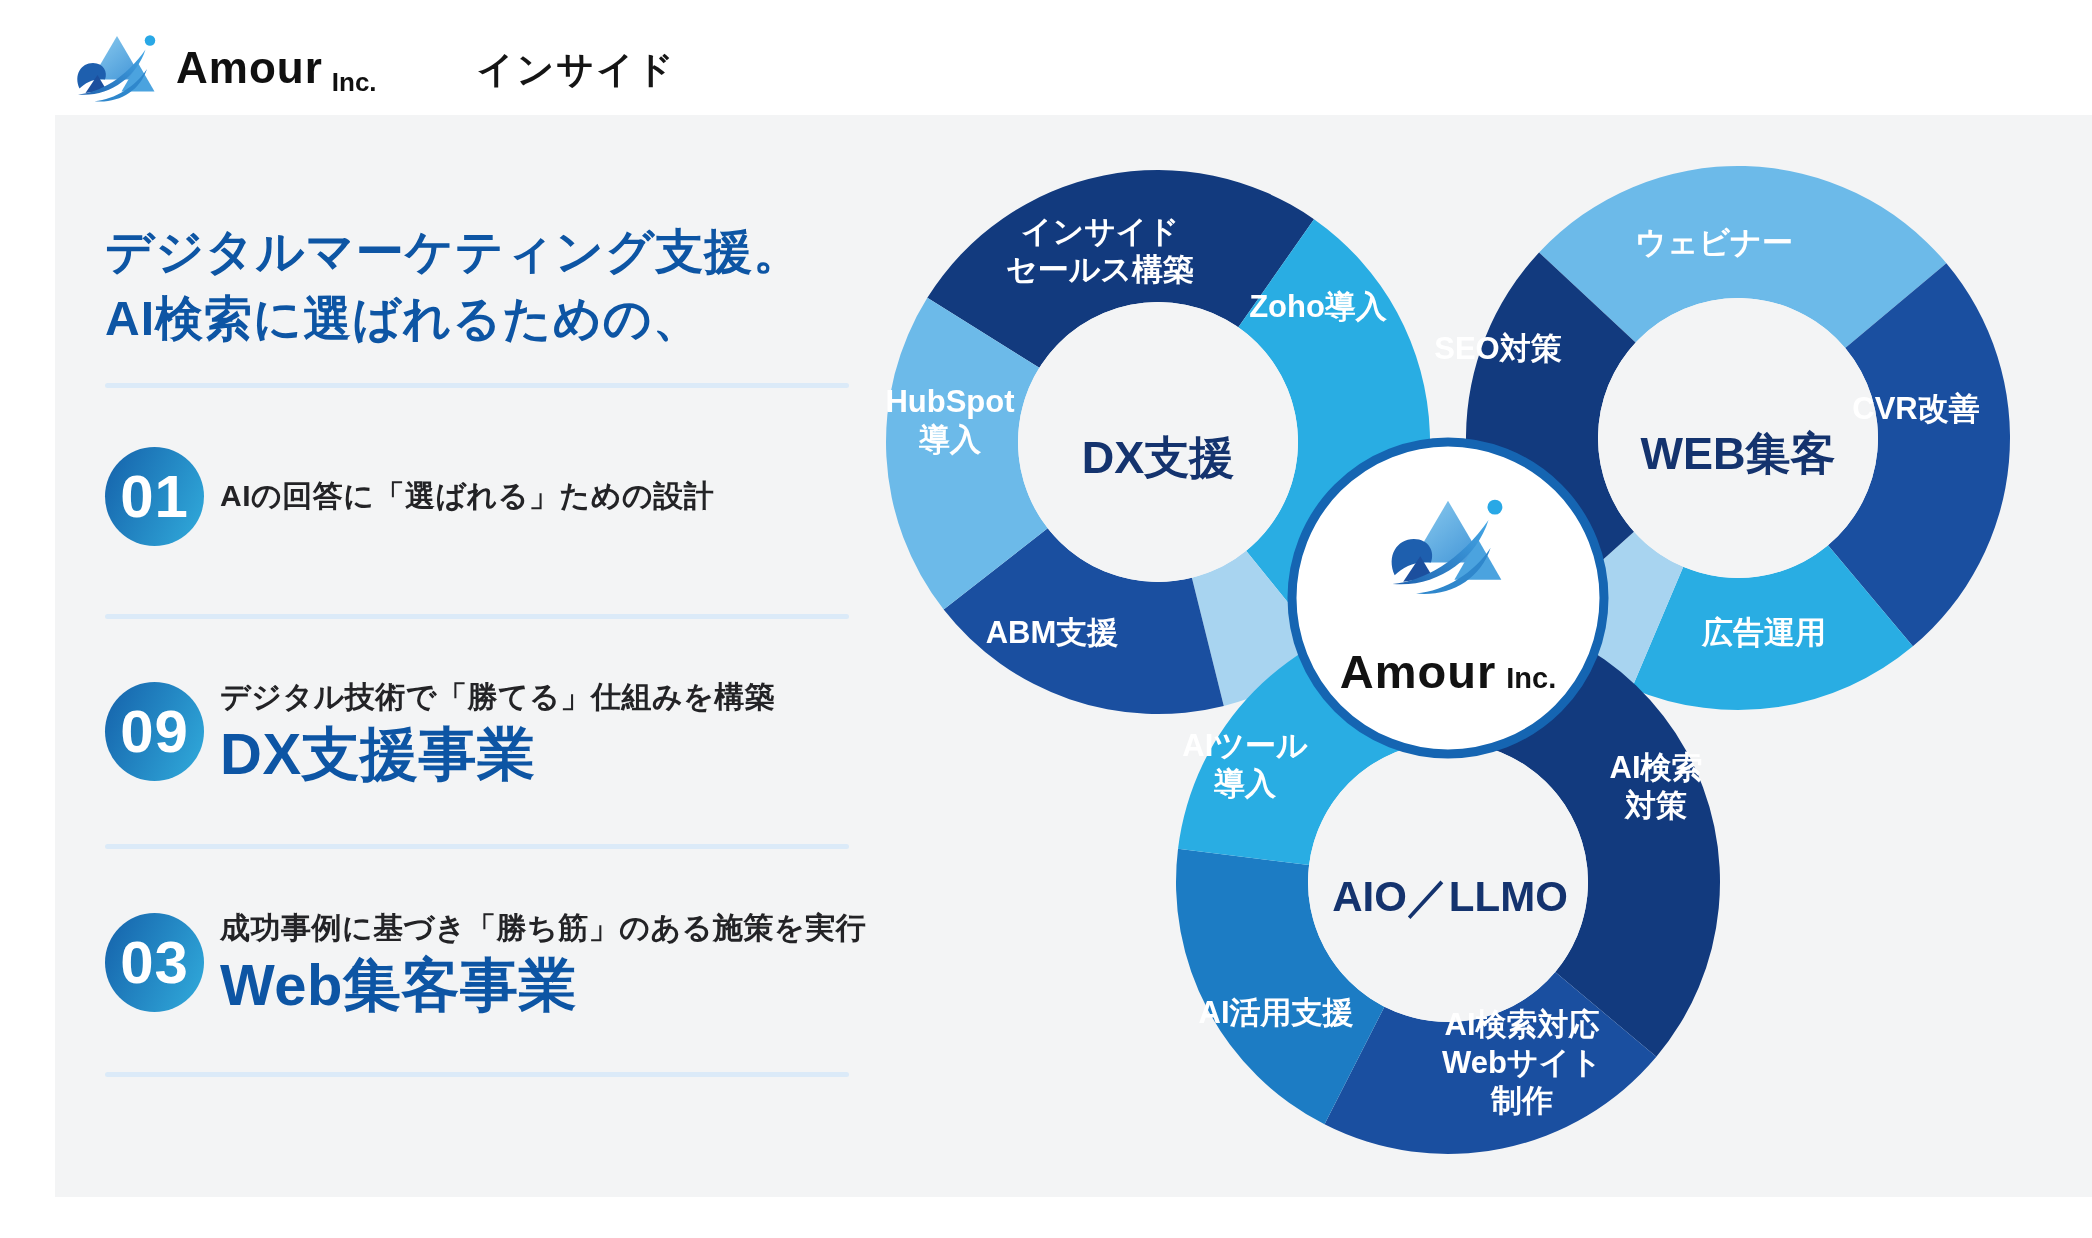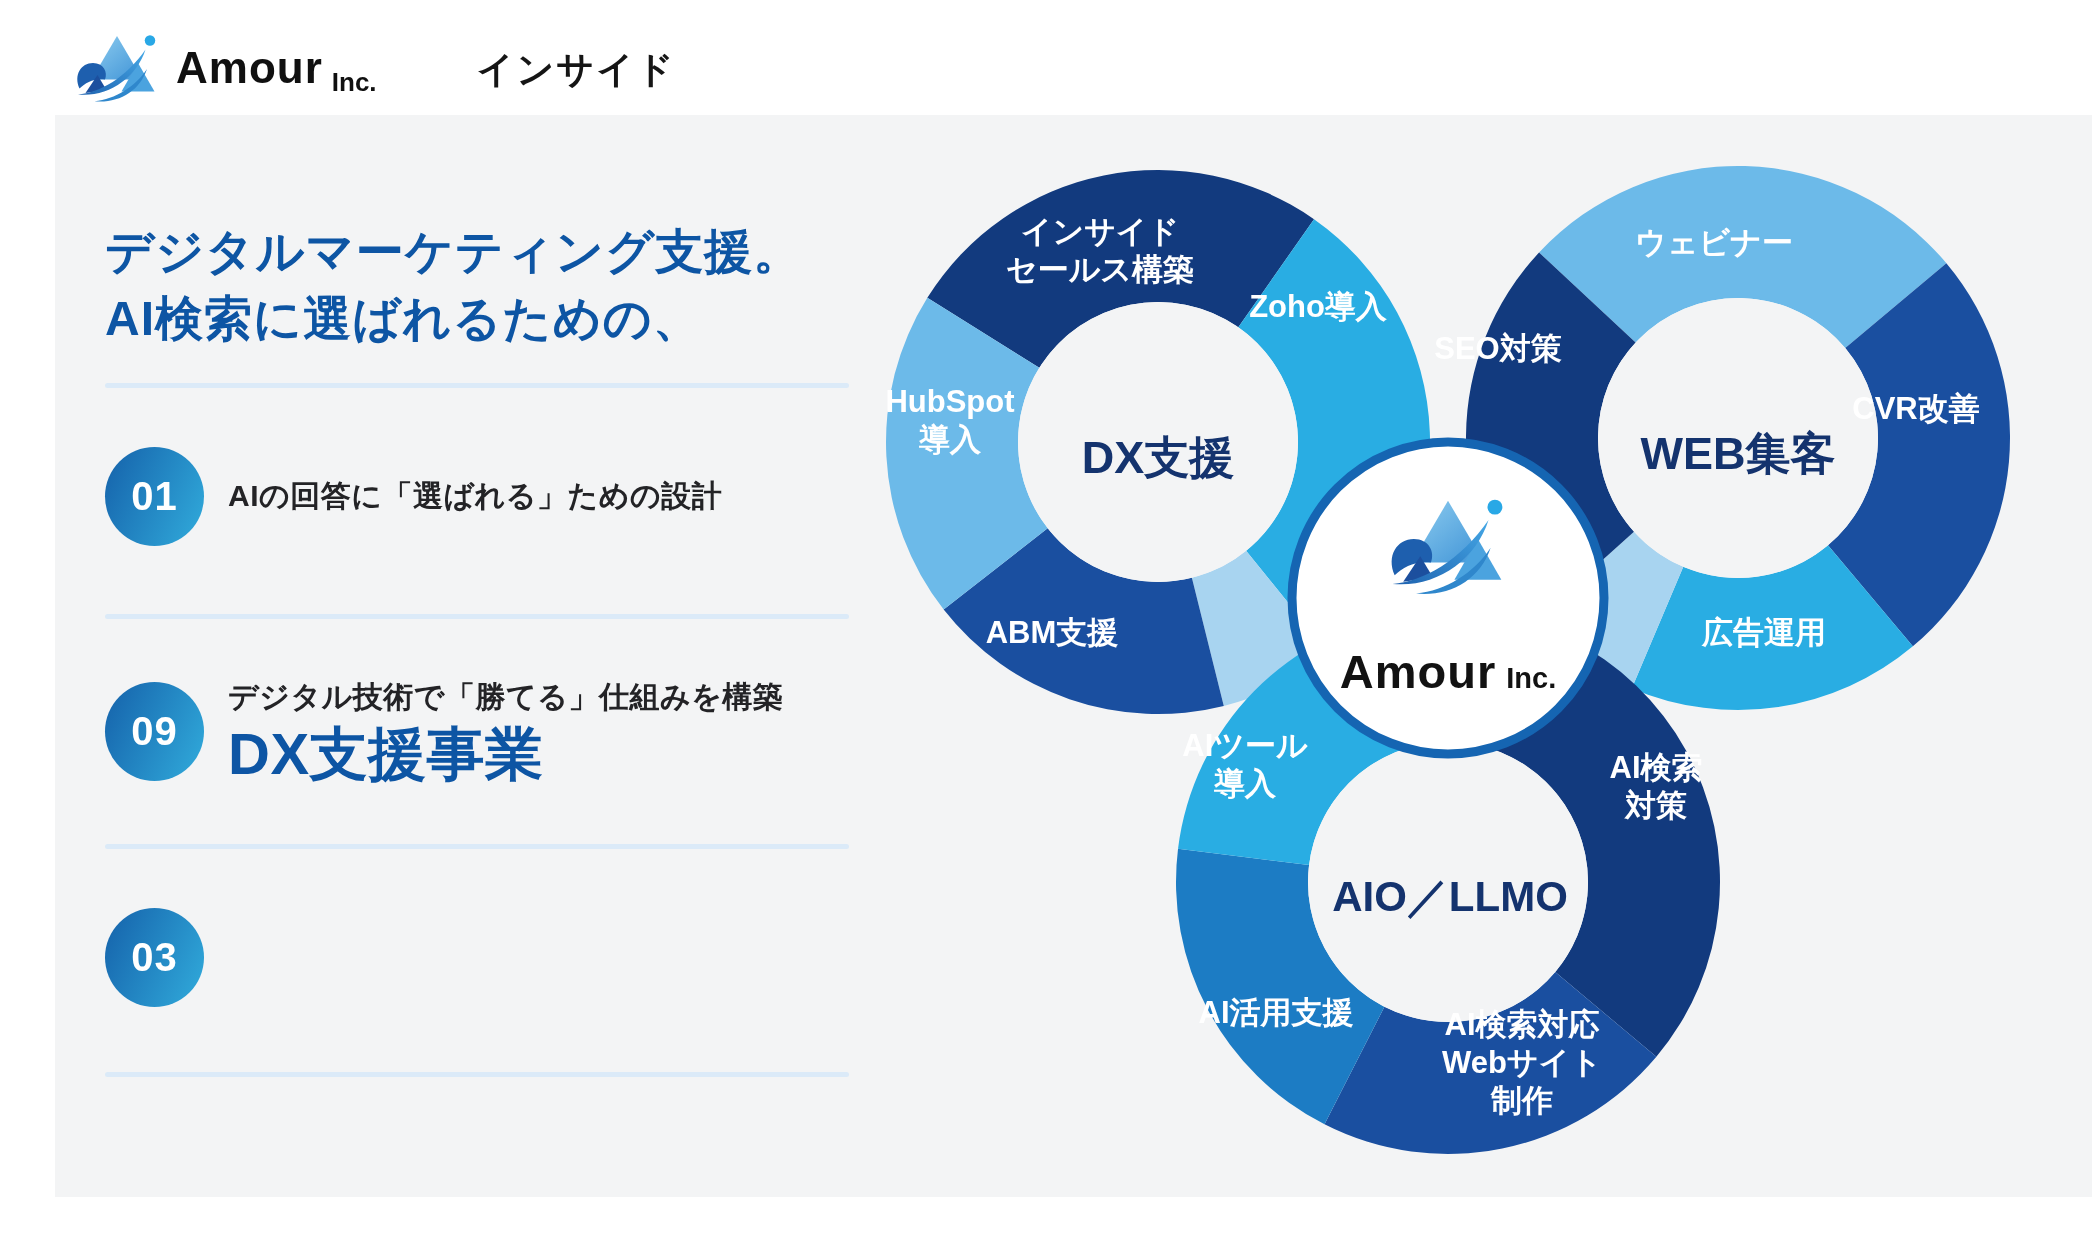--- a/index.html
+++ b/index.html
@@ -19,22 +19,22 @@
   
   .intro-title{position:absolute;left:105px;top:218px;font-size:48px;font-weight:800;
     color:#0D55A4;line-height:67px;letter-spacing:1px;}
   .hr{position:absolute;left:105px;width:744px;height:5px;background:#DBEAF8;border-radius:3px;}
   .hr1{top:383px}.hr2{top:614px}.hr3{top:844px}.hr4{top:1072px}
   .service{position:absolute;left:105px;display:flex;align-items:center;}
   .svc1{top:447px}.svc2{top:677px}.svc3{top:908px}
   .num-badge{width:99px;height:99px;border-radius:50%;flex:0 0 auto;
     background:linear-gradient(115deg,#1767AE 8%,#2FA6D8 92%);
     display:flex;align-items:center;justify-content:center;
-    color:#ffffff;font-size:40px;font-weight:700;letter-spacing:1px;}
-  .service-text{margin-left:24px;display:flex;flex-direction:column;}
+    color:#ffffff;font-size:60px;font-weight:700;letter-spacing:1px;}
+  .service-text{margin-left:16px;display:flex;flex-direction:column;}
   .service-sub{font-size:30px;font-weight:600;color:#232326;letter-spacing:.5px;}
   .service-title{margin-top:4px;font-size:58px;font-weight:800;color:#0D55A4;
     line-height:1.1;letter-spacing:.5px;}
   
   .diagram{position:absolute;left:0;top:0;width:2092px;height:1238px;}
   .hidden-defs{position:absolute;width:0;height:0;overflow:hidden;}
 </style>
 </head>
 <body>
 
@@ -91,20 +91,24 @@
 <div class="service svc2">
   <div class="num-badge">09</div>
   <div class="service-text">
     <div class="service-sub">デジタル技術で「勝てる」仕組みを構築</div>
     <div class="service-title">DX支援事業</div>
   </div>
 </div>
 
 <div class="service svc3">
   <div class="num-badge">03</div>
+  <div class="service-text">
+    <div class="service-sub">成功事例に基づき「勝ち筋」のある施策を実行</div>
+    <div class="service-title">Web集客事業</div>
+  </div>
 </div>
 
 <svg viewBox="0 0 2092 1238" class="diagram">
     <g>
       <path d="M927.3309178454522 297.8619601285683 A272 272 0 0 1 1314.0127906874845 219.19064395339424 L1238.3007010891465 327.3187137995411 A140 140 0 0 0 1039.2732665381004 367.8113030073513 Z" fill="#123A7E"></path>
       <path d="M1314.0127906874845 219.19064395339424 A272 272 0 0 1 1329.175146365556 653.383701516296 L1246.1048547469773 550.8004346039759 A140 140 0 0 0 1238.3007010891465 327.3187137995411 Z" fill="#29ADE3"></path>
       <path d="M1329.175146365556 653.383701516296 A272 272 0 0 1 1223.8027556031095 705.9204375470711 L1191.8690653839535 577.8414016786395 A140 140 0 0 0 1246.1048547469773 550.8004346039759 Z" fill="#A8D4F0"></path>
       <path d="M1223.8027556031095 705.9204375470711 A272 272 0 0 1 943.6610750189716 609.4599212885789 L1047.6784944950589 528.1926065455921 A140 140 0 0 0 1191.8690653839535 577.8414016786395 Z" fill="#1A4FA0"></path>
       <path d="M943.6610750189716 609.4599212885789 A272 272 0 0 1 927.3309178454521 297.86196012856834 L1039.2732665381004 367.81130300735134 A140 140 0 0 0 1047.6784944950589 528.1926065455921 Z" fill="#6CBAE9"></path>
       <circle cx="1158" cy="442" r="140" fill="#F3F4F5"></circle>

